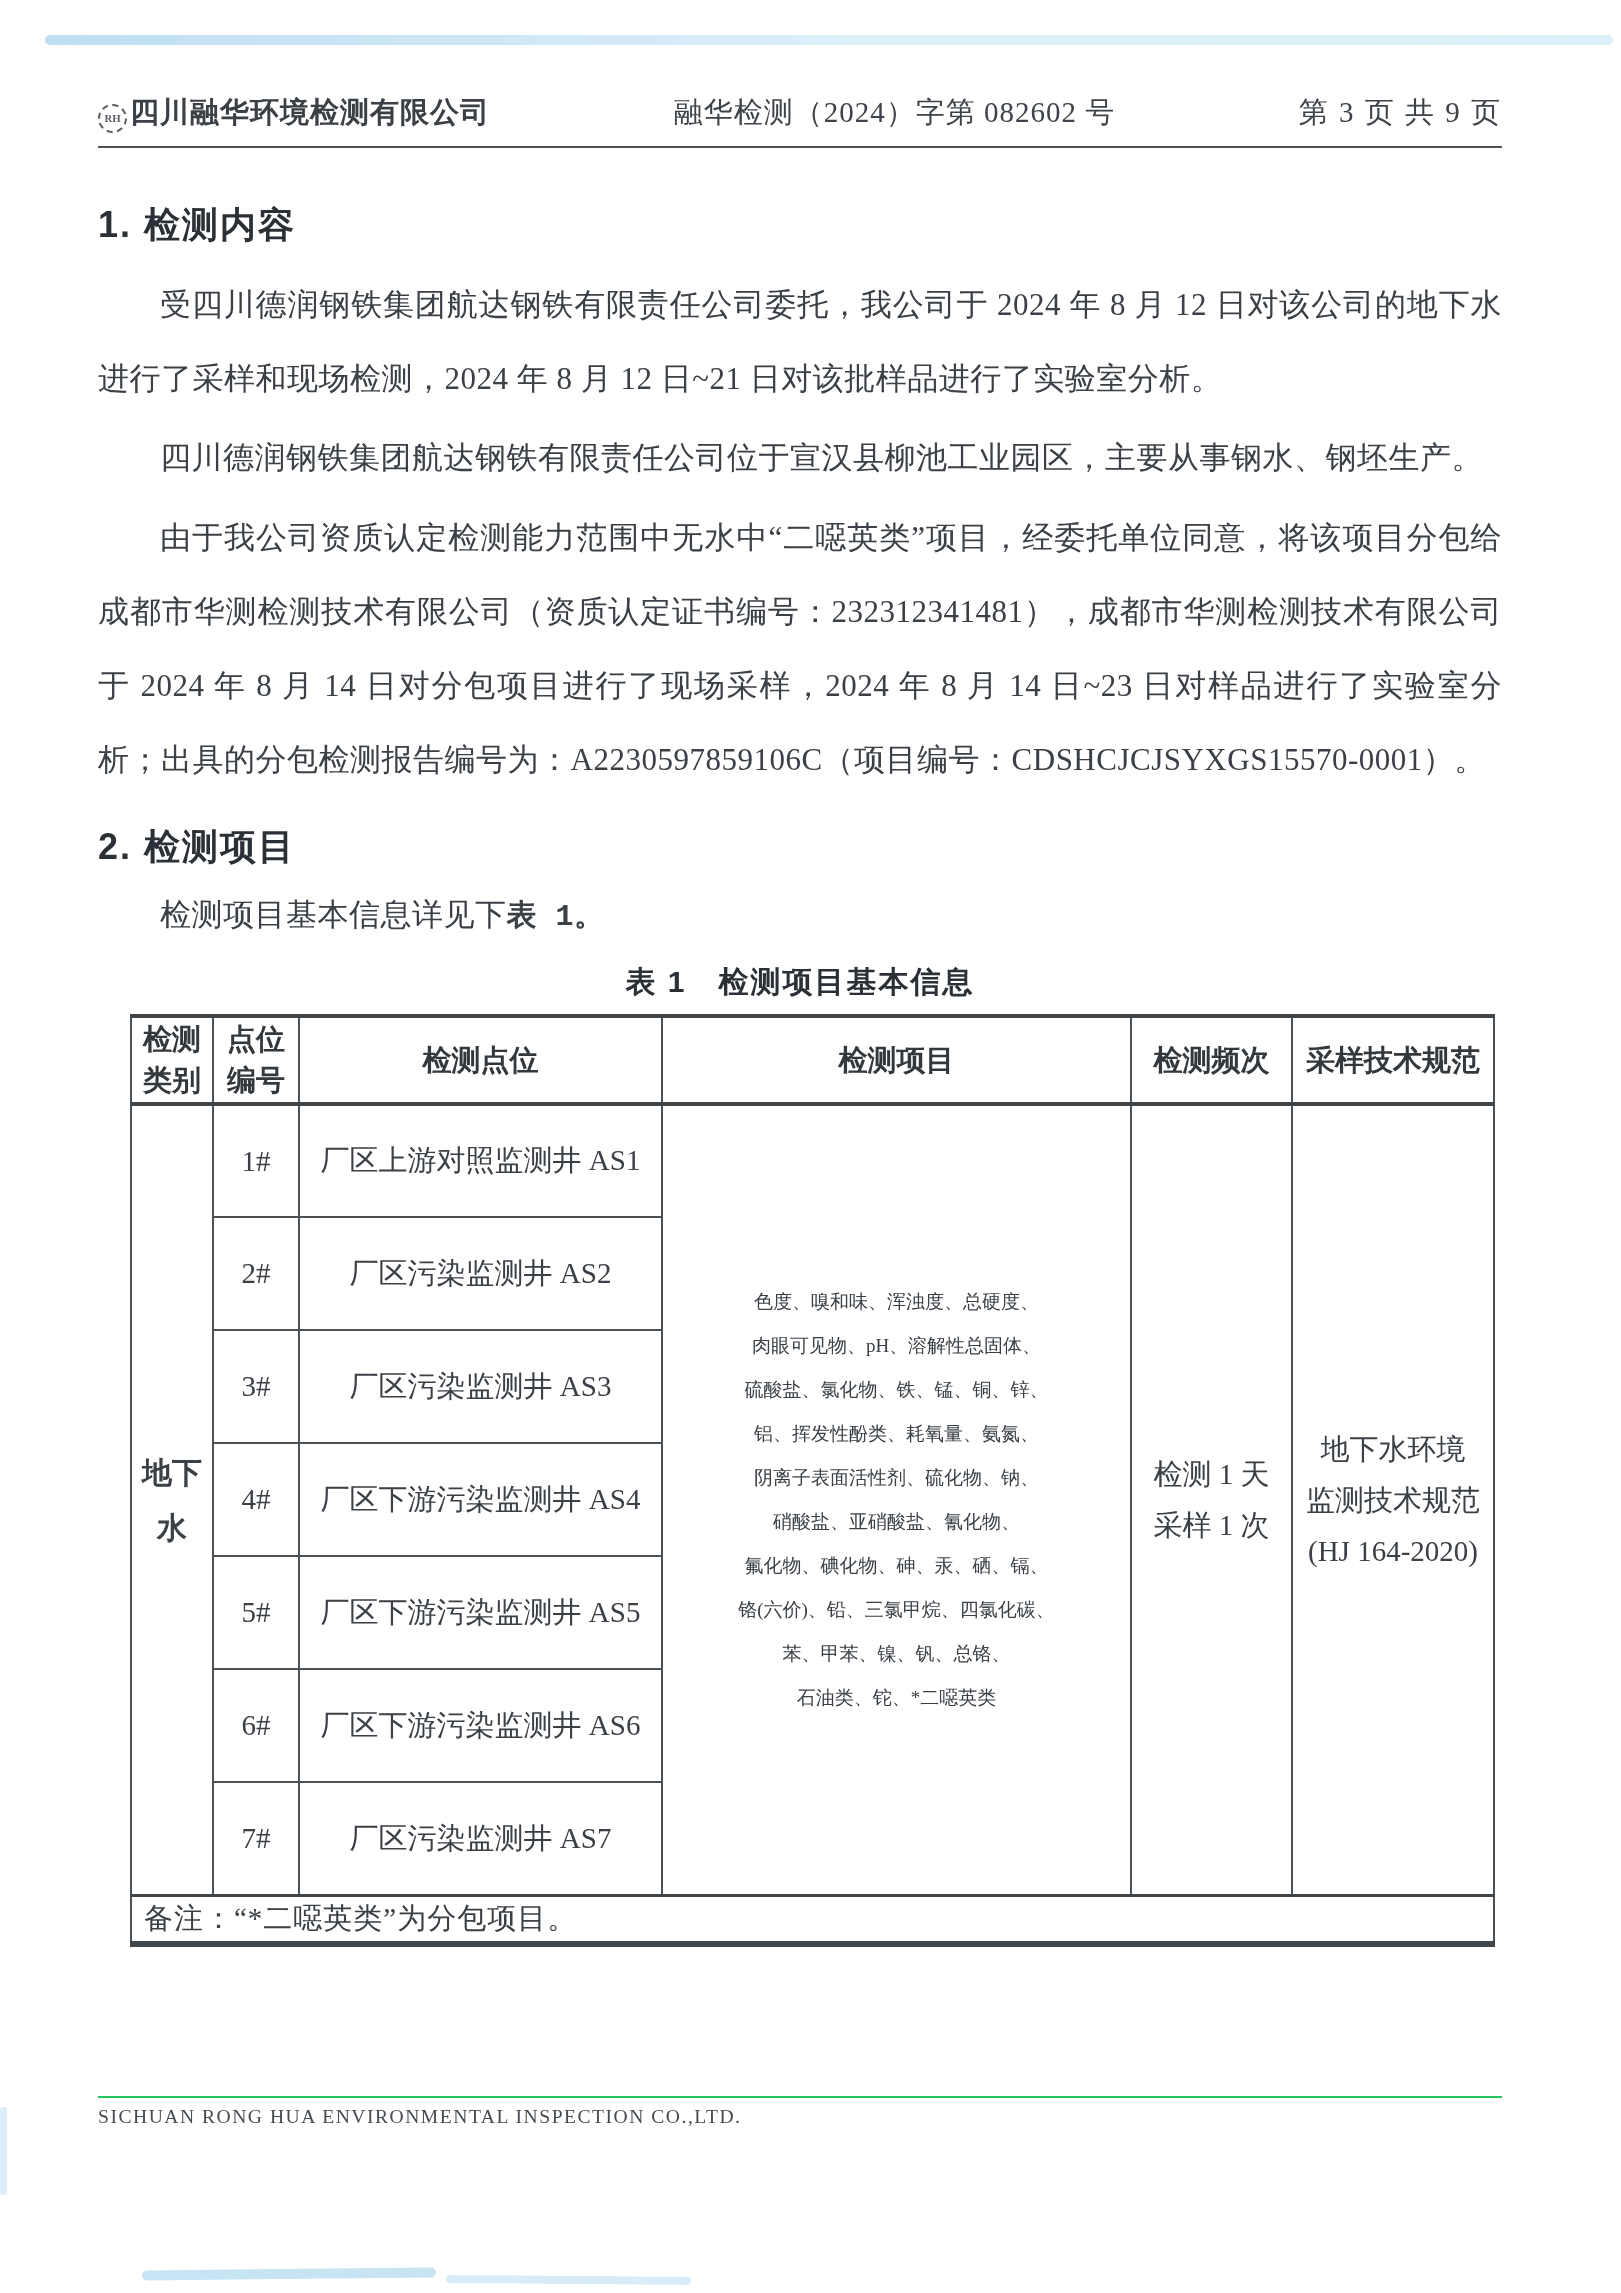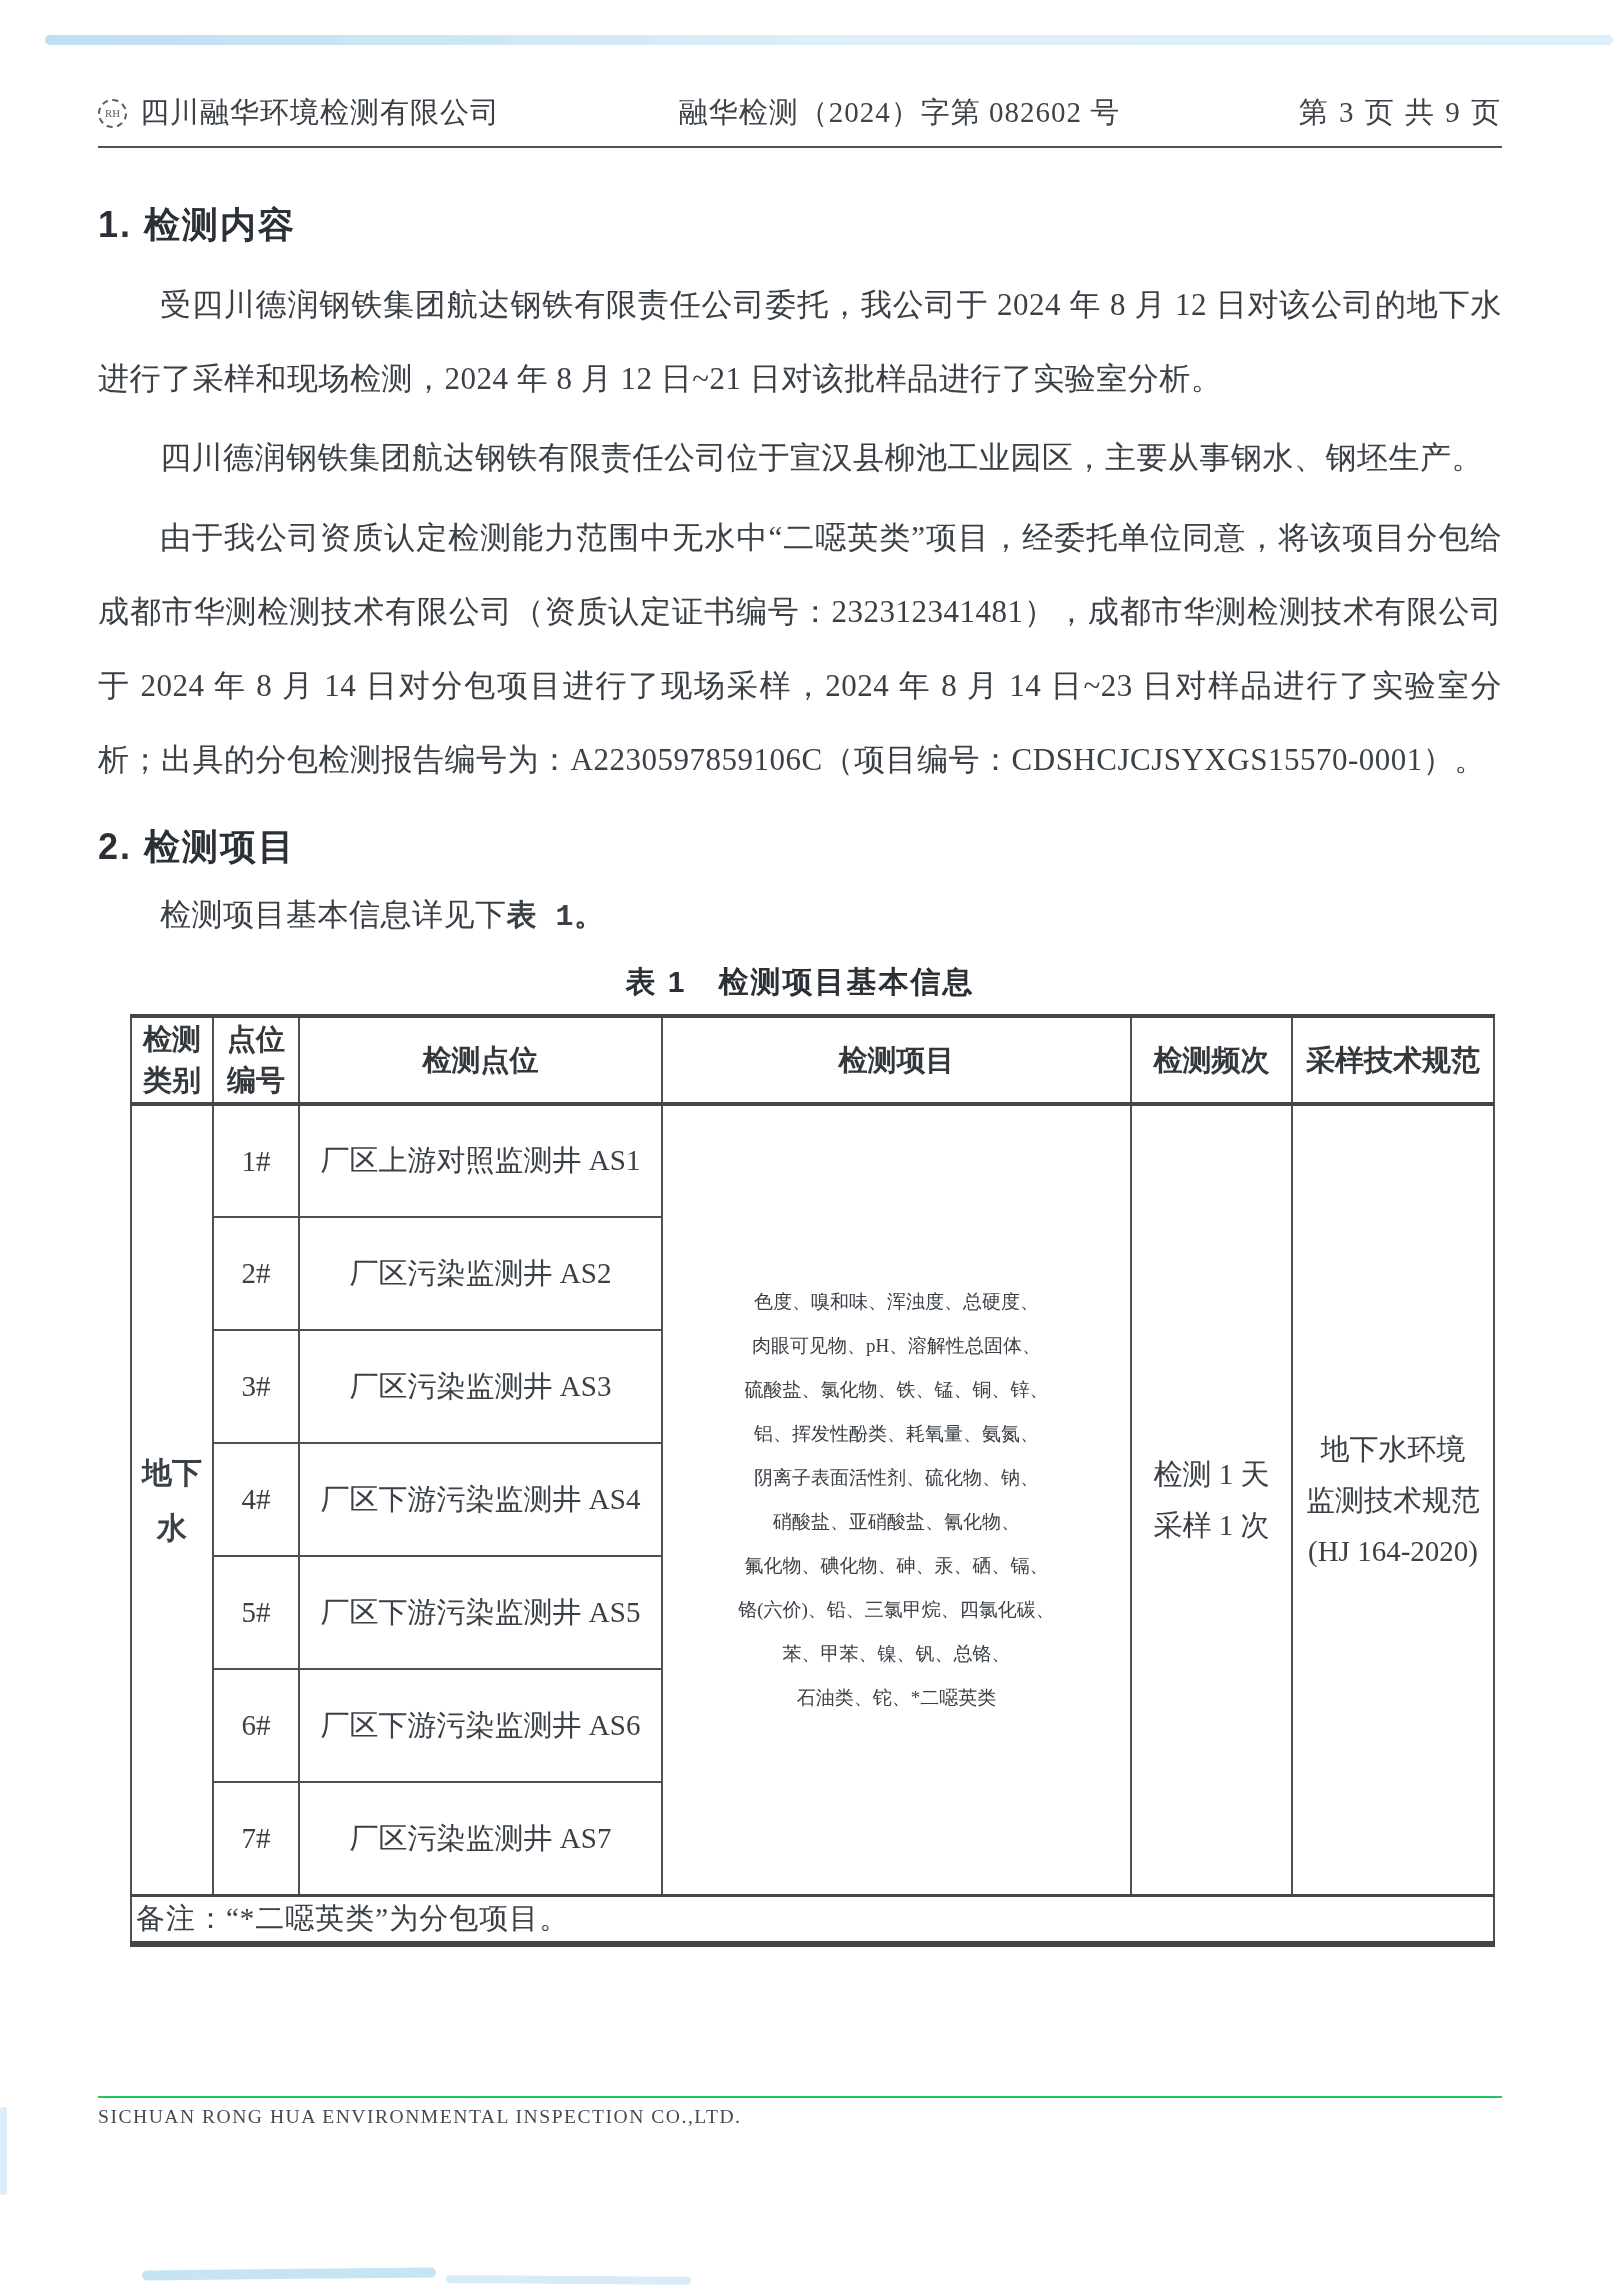--- a/index.html
+++ b/index.html
@@ -33,21 +33,21 @@
   }
 
   
   .doc-header {
     position:absolute; top:73px; left:98px; width:1404px;
     display:flex; justify-content:space-between; align-items:flex-end;
     padding-bottom:12.7px;
     border-bottom:2px solid #4c5156;
     font-size:29px;
   }
-  .header-left { display:flex; align-items:center; gap:13px; font-weight:400; letter-spacing:1px; color:#3a4046; }
+  .header-left { display:flex; align-items:flex-end; gap:3px; font-weight:700; letter-spacing:1px; color:#3a4046; }
   .seal {
     width:29px; height:29px; border-radius:50%;
     border:2px dashed #5a6066;
     display:flex; align-items:center; justify-content:center;
     font-size:10.8px; line-height:1; color:#5a6066; letter-spacing:0;
     box-sizing:border-box; flex:0 0 auto;
   }
   .header-center { letter-spacing:1px; color:#3d4349;margin-top:20px; }
   .header-right { letter-spacing:2px; color:#3d4349;font-family:Liberation Serif, serif; }
 
@@ -114,21 +114,21 @@
     font-weight:bold; font-size:30px;
     padding:0 11.8px; word-break:break-all; line-height:55px;
   }
   .preline { white-space:pre-line; }
   td.items   { line-height:44px; font-size:19px;margin-left:12px; }
   td.freq    { line-height:51px; }
   td.standard{ line-height:51px; }
   tr.remark td {
     height:49px;
     border-top:3.9px solid #41464b;
-    text-align:left; padding-left:4px;
+    text-align:left; padding-left:12px;
     letter-spacing:1px;
   }
 
   
   .doc-footer {
     position:absolute; top:2096px; left:98px; width:1404px;
     border-top:2px solid #22c55e;
     padding-top:7.8px;
     font-size:19.6px; letter-spacing:1.5px; color:#454b51;
   }

